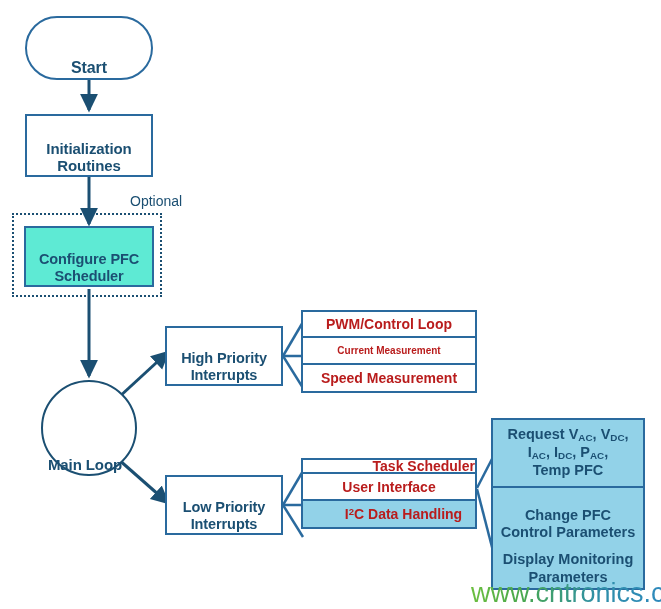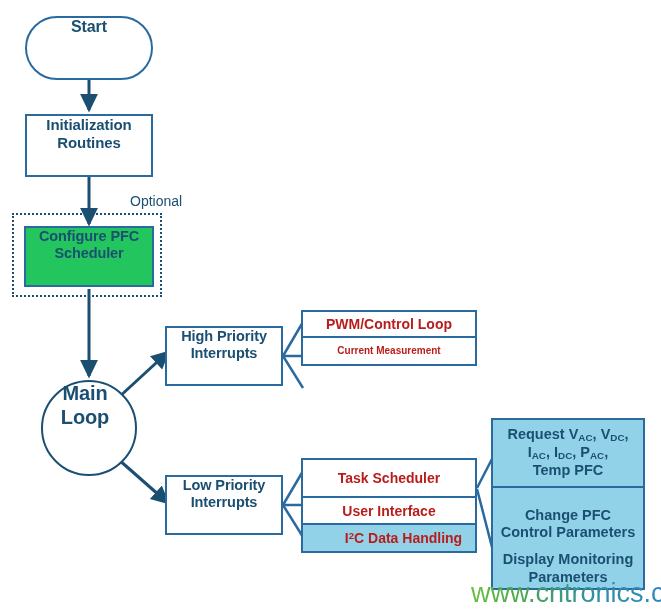--- a/index.html
+++ b/index.html
@@ -21,34 +21,34 @@
     position: absolute;
     left: 0;
     top: 0;
     width: 661px;
     height: 609px;
   }
   .node {
     position: absolute;
     box-sizing: border-box;
     display: flex;
-    align-items: flex-start;
+    align-items: flex-end;
     justify-content: center;
     text-align: center;
     color: #1b4f72;
     font-weight: bold;
     line-height: 1.18;
     letter-spacing: -0.1px;
   }
   .node-white {
     background: #ffffff;
     border: 2.5px solid #2a6a9e;
   }
   .node-blue {
-    background: #22c55e;
+    background: #5eead4;
     border: 2.5px solid #2a6a9e;
   }
   .node-stadium {
     border-radius: 34px;
   }
   .node-circle {
     background: #ffffff;
     border: 2.5px solid #1b4f72;
     border-radius: 50%;
   }
@@ -168,21 +168,21 @@
   <div class="optional-frame" style="left:12px; top:213px; width:150px; height:84px;"></div>
   <div class="optional-label" style="left:130px; top:193px;">Optional</div>
 
   <div class="node node-blue" style="left:24px; top:226px; width:130px; height:61px; font-size:14.5px;">
     <div>
       <div>Configure PFC</div>
       <div>Scheduler</div>
     </div>
   </div>
 
-  <div class="node node-circle" style="left:41px; top:380px; width:96px; height:96px; font-size:20px;">
+  <div class="node node-circle" style="left:41px; top:380px; width:96px; height:96px; font-size:15px;">
     <span style="position:relative; left:-4px;">Main Loop</span>
   </div>
 
   <div class="node node-white" style="left:165px; top:326px; width:118px; height:60px; font-size:14.5px;">
     <div>
       <div>High Priority</div>
       <div>Interrupts</div>
     </div>
   </div>
 
@@ -193,24 +193,27 @@
     </div>
   </div>
 
   <div class="stack" style="left:301px; top:310px; width:176px;">
     <div class="stack-row" style="height:28px; font-size:14px;">
       <span>PWM/Control Loop</span>
     </div>
     <div class="stack-row" style="height:30px; font-size:10px;">
       <span>Current Measurement</span>
     </div>
+    <div class="stack-row" style="height:30px; font-size:14px;">
+      <span>Speed Measurement</span>
+    </div>
   </div>
 
   <div class="stack" style="left:301px; top:458px; width:176px;">
-    <div class="stack-row" style="height:40px; font-size:14px;">
+    <div class="stack-row" style="height:16px; font-size:14px;justify-content:flex-end;">
       <span>Task Scheduler</span>
     </div>
     <div class="stack-row" style="height:30px; font-size:14px;">
       <span>User Interface</span>
     </div>
     <div class="stack-row filled" style="height:30px; font-size:14px;padding-left:29px;">
       <span><span>I</span><sup>2</sup><span>C Data Handling</span></span>
     </div>
   </div>
 

